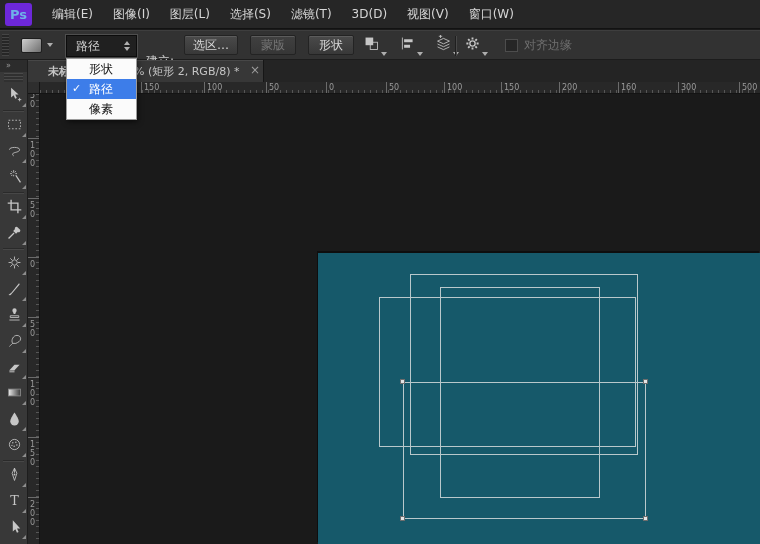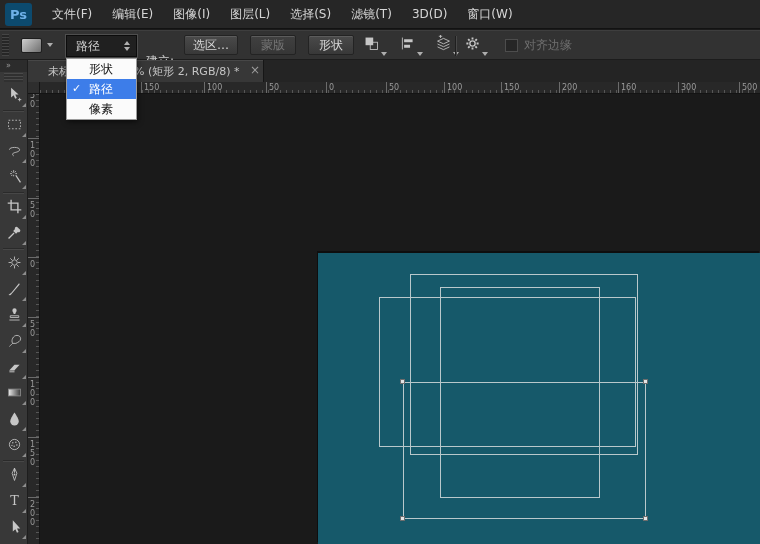--- a/index.html
+++ b/index.html
@@ -10,21 +10,21 @@
     -webkit-font-smoothing:antialiased; color:#d4d4d4;
   }
   
   .menubar {
     position:absolute; left:0; top:0; width:760px; height:29px;
     background:#262626; border-bottom:1px solid #121212;
     display:flex; align-items:center;
   }
   .ps-logo {
     width:27px; height:23px; margin-left:5px; border-radius:3px;
-    background:#0c4a6e; color:#6fb1e8; font-size:13px; font-weight:bold;
+    background:#6d28d9; color:#6fb1e8; font-size:13px; font-weight:bold;
     display:flex; align-items:center; justify-content:center;
   }
   .menu-items { display:flex; margin-left:10px; }
   .menu-item { font-size:12px; color:#d6d6d6; padding:0 10px; line-height:29px; cursor:default; }
   
   .optionsbar {
     position:absolute; left:0; top:30px; width:760px; height:30px;
     background:#323232; border-top:1px solid #3e3e3e; border-bottom:1px solid #1c1c1c;
     display:flex; align-items:center;
   }
@@ -74,21 +74,21 @@
   .tsep { height:2px; margin:1px 3px; border-top:1px solid #2a2a2a; border-bottom:1px solid #474747; }
   
   .tabbar {
     position:absolute; left:28px; top:60px; width:732px; height:22px; background:#242424;
   }
   .doc-tab {
     position:absolute; left:0; top:0; width:236px; height:22px; background:#373737;
     border-right:1px solid #161616; box-shadow:inset 0 1px 0 #474747;
     font-size:11px; color:#c6c6c6;
   }
-  .doc-tab .prefix { position:absolute; left:20px; top:4px; }
+  .doc-tab .prefix { position:absolute; left:20px; top:4px;font-weight:bold; }
   .doc-tab .suffix { position:absolute; left:106px; top:4px; white-space:nowrap; }
   .doc-tab .close { position:absolute; left:222px; top:3px; color:#9d9d9d; font-size:12px; }
   
   .ruler-corner {
     position:absolute; left:28px; top:82px; width:12px; height:12px;
     background:#2e2e2e; border-right:1px solid #141414; border-bottom:1px solid #141414;
   }
   .hruler {
     position:absolute; left:40px; top:82px; width:720px; height:12px;
     background:#282828; border-bottom:1px solid #141414; overflow:hidden;
@@ -124,27 +124,27 @@
   .mode-popup .check { position:absolute; left:5px; top:0; font-size:11px; }
 </style>
 </head>
 <body>
 
 <div class="app">
 
   <div class="menubar">
     <div class="ps-logo">Ps</div>
     <div class="menu-items" id="menu-items">
-        <span class="menu-item">文件(F)</span>
         <span class="menu-item">编辑(E)</span>
         <span class="menu-item">图像(I)</span>
         <span class="menu-item">图层(L)</span>
         <span class="menu-item">选择(S)</span>
         <span class="menu-item">滤镜(T)</span>
         <span class="menu-item">3D(D)</span>
+        <span class="menu-item">视图(V)</span>
         <span class="menu-item">窗口(W)</span>
       </div>
   </div>
 
   <div class="optionsbar">
     <div class="grip"></div>
     <div class="preset-thumb"></div>
     <div class="caret-down preset-caret"></div>
 
     <div class="mode-select">

